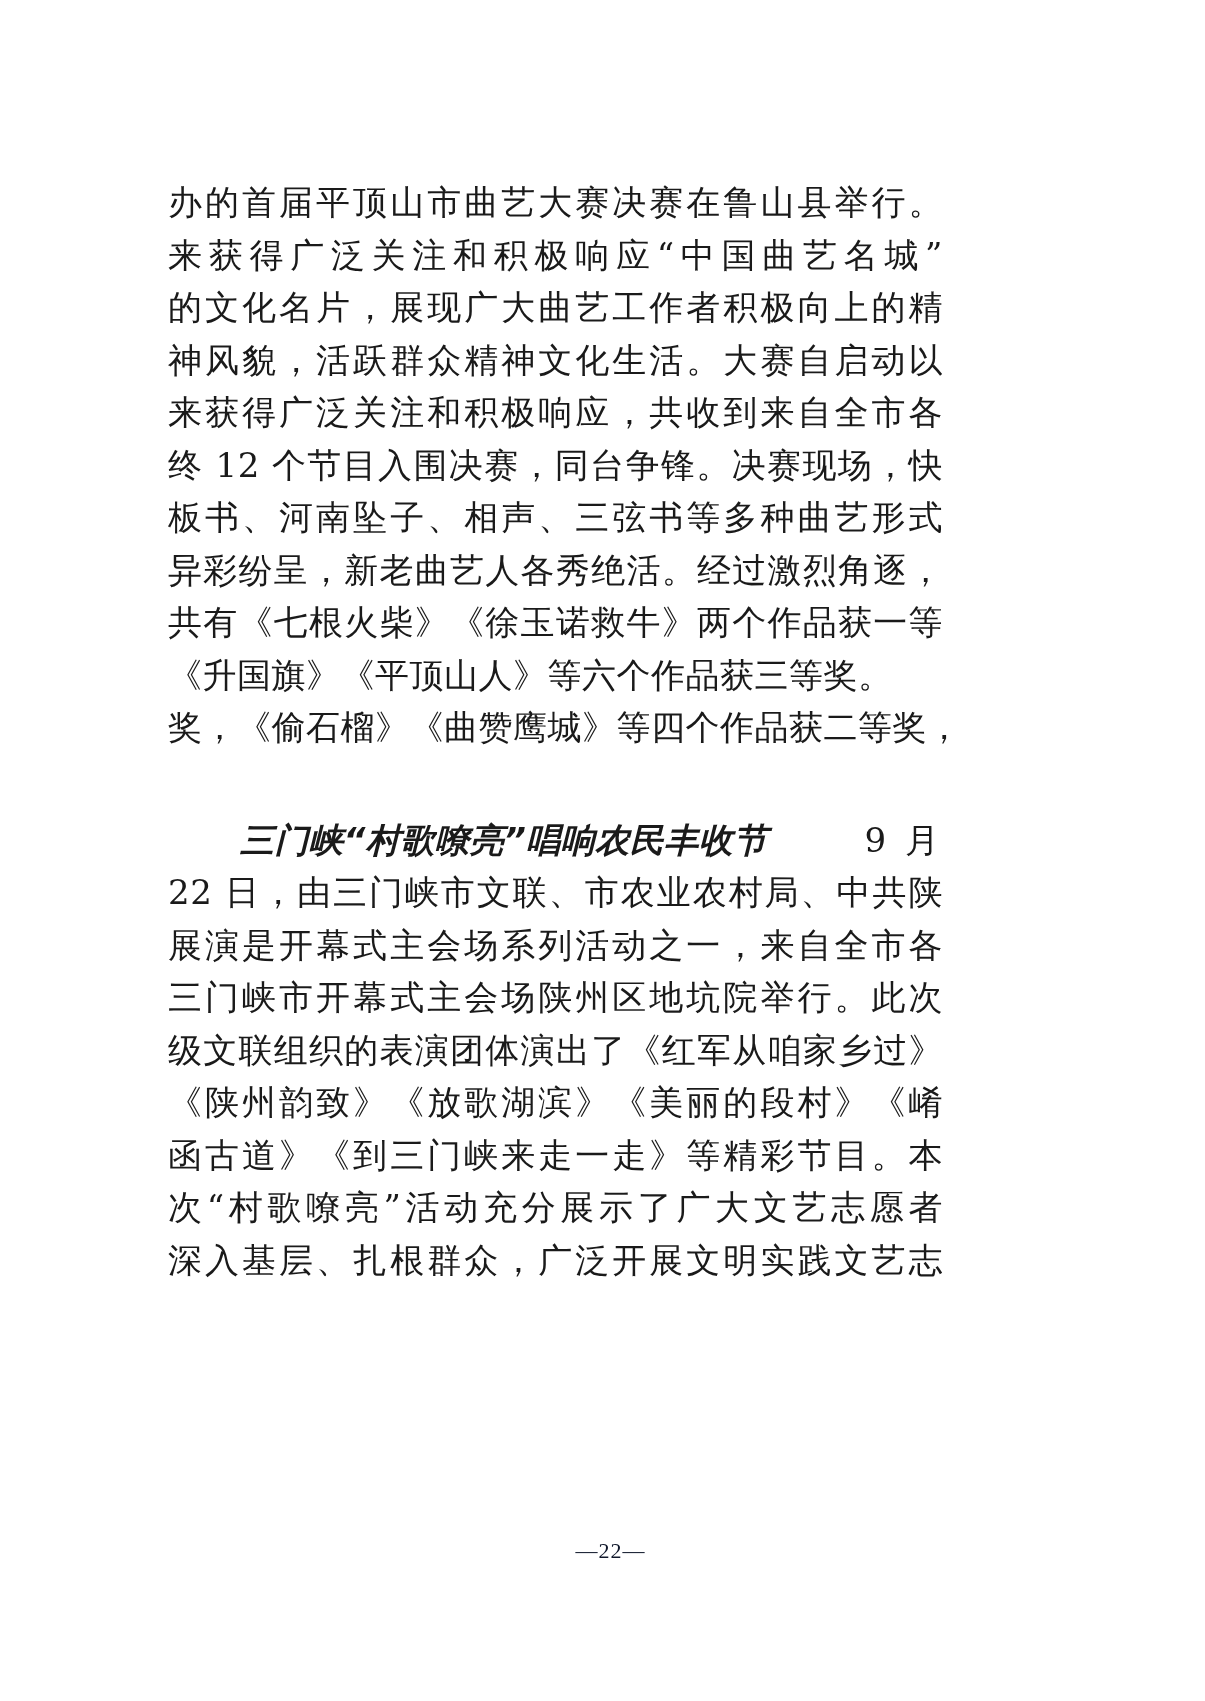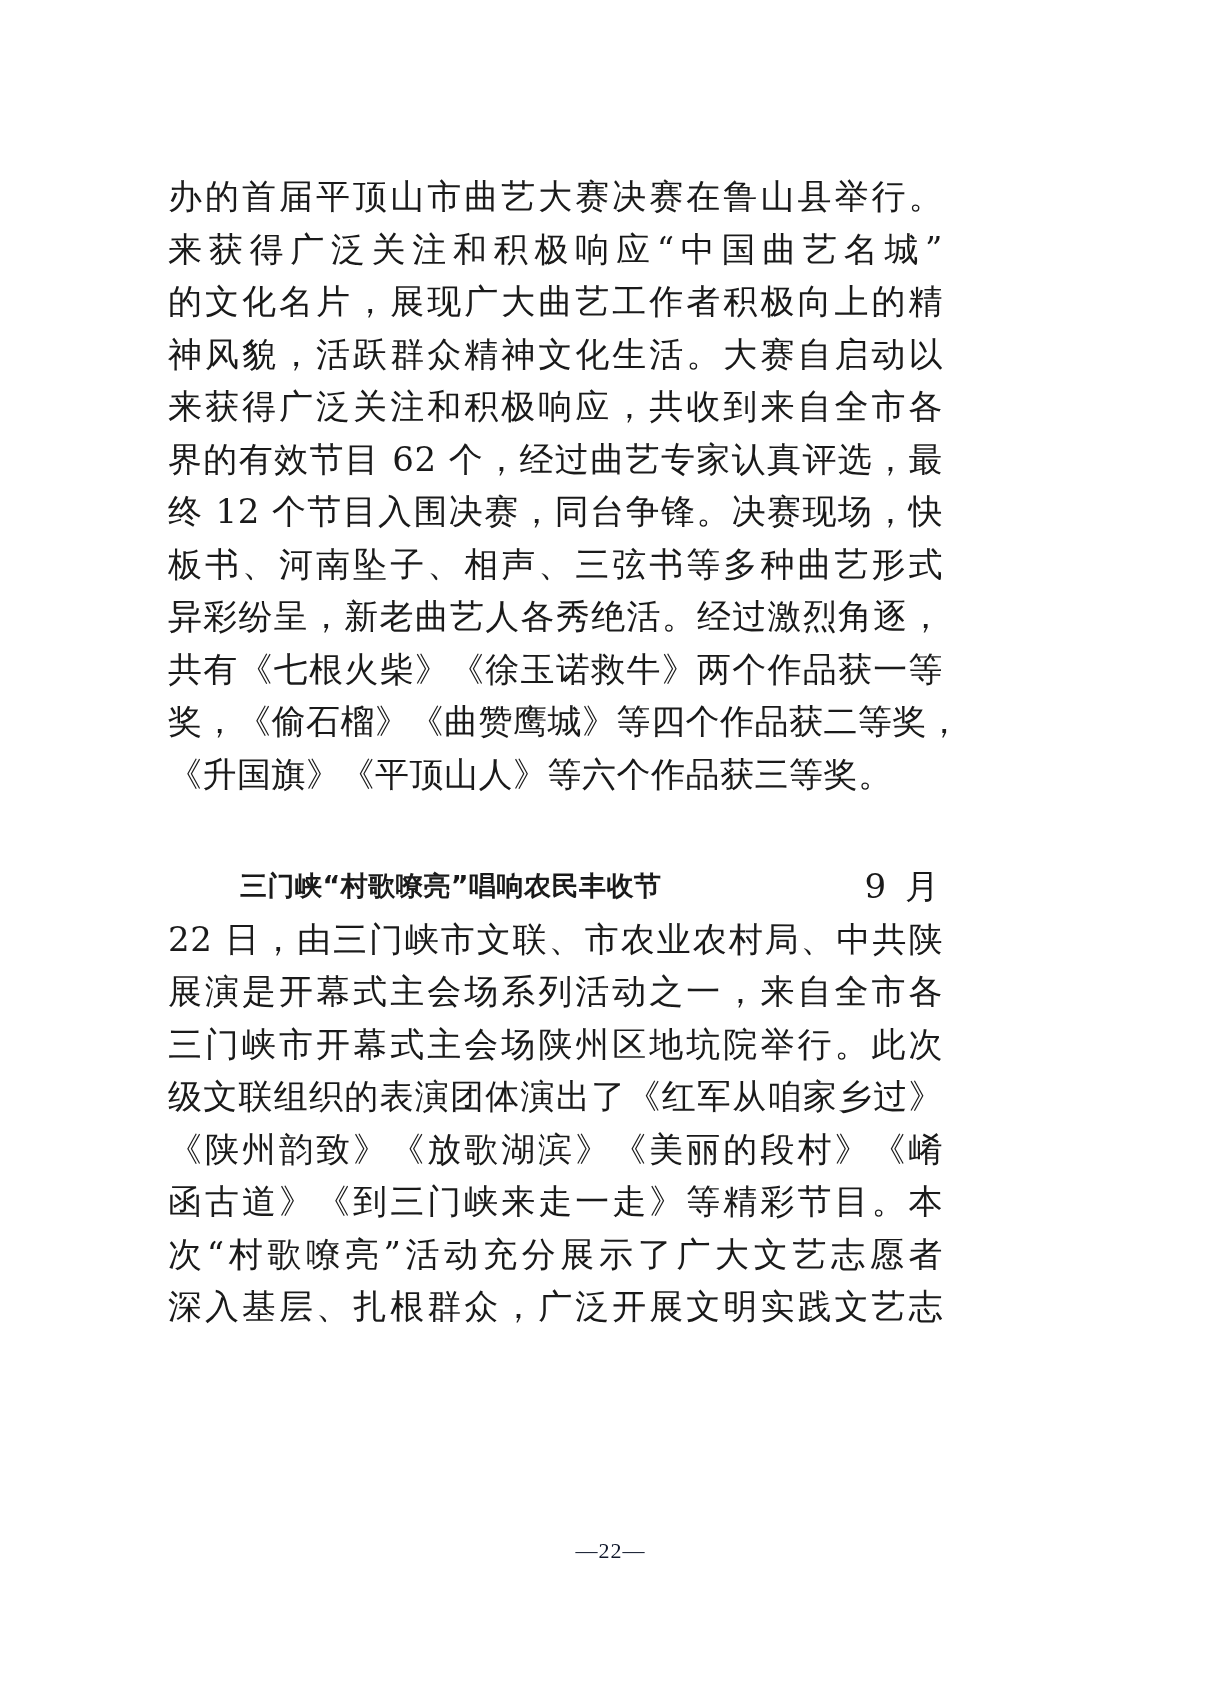--- a/index.html
+++ b/index.html
@@ -11,21 +11,21 @@
       width: 1205px;
       height: 1701px;
       position: relative;
       overflow: hidden;
       font-family: "DejaVu Serif", "Liberation Serif", serif;
       color: #1a1a1a;
     }
     .page {
       position: absolute;
       left: 168px;
-      top: 170px;
+      top: 176px;
       width: 775px;
     }
     .line {
       display: block;
       height: 52.5px;
       line-height: 52.5px;
       font-size: 34px;
       white-space: nowrap;
       text-align: justify;
       text-align-last: justify;
@@ -41,23 +41,24 @@
       display: flex;
       justify-content: space-between;
       height: 52.5px;
       line-height: 52.5px;
       font-size: 34px;
       white-space: nowrap;
     }
     .heading-title {
       font-family: "DejaVu Sans", "Liberation Sans", sans-serif;
       font-weight: bold;
-      font-size: 27px;
+      font-size: 34px;
       padding-left: 72px;
       letter-spacing: 0.5px;
+      font-style: italic;
     }
     .heading-date {
       letter-spacing: 4px;
     }
     .page-number {
       position: absolute;
       left: 8px;
       width: 1205px;
       top: 1538px;
       text-align: center;
@@ -70,27 +71,26 @@
 </head>
 <body>
 
 <div class="page">
   <div>
     <span class="line">办的首届平顶山市曲艺大赛决赛在鲁山县举行。</span>
     <span class="line">来获得广泛关注和积极响应“中国曲艺名城”</span>
     <span class="line">的文化名片，展现广大曲艺工作者积极向上的精</span>
     <span class="line">神风貌，活跃群众精神文化生活。大赛自启动以</span>
     <span class="line">来获得广泛关注和积极响应，共收到来自全市各</span>
-    <span class="line">界的有效节目 62 个，经过曲艺专家认真评选，最</span>
     <span class="line">终 12 个节目入围决赛，同台争锋。决赛现场，快</span>
     <span class="line">板书、河南坠子、相声、三弦书等多种曲艺形式</span>
     <span class="line">异彩纷呈，新老曲艺人各秀绝活。经过激烈角逐，</span>
     <span class="line">共有《七根火柴》《徐玉诺救牛》两个作品获一等</span>
+    <span class="line last">《升国旗》《平顶山人》等六个作品获三等奖。</span>
     <span class="line">奖，《偷石榴》《曲赞鹰城》等四个作品获二等奖，</span>
-    <span class="line last">《升国旗》《平顶山人》等六个作品获三等奖。</span>
   </div>
 
   <div class="gap"></div>
 
   <div>
     <div class="heading-line">
       <span class="heading-title">三门峡“村歌嘹亮”唱响农民丰收节</span>
       <span class="heading-date">9 月</span>
     </div>
     <span class="line">22 日，由三门峡市文联、市农业农村局、中共陕</span>

